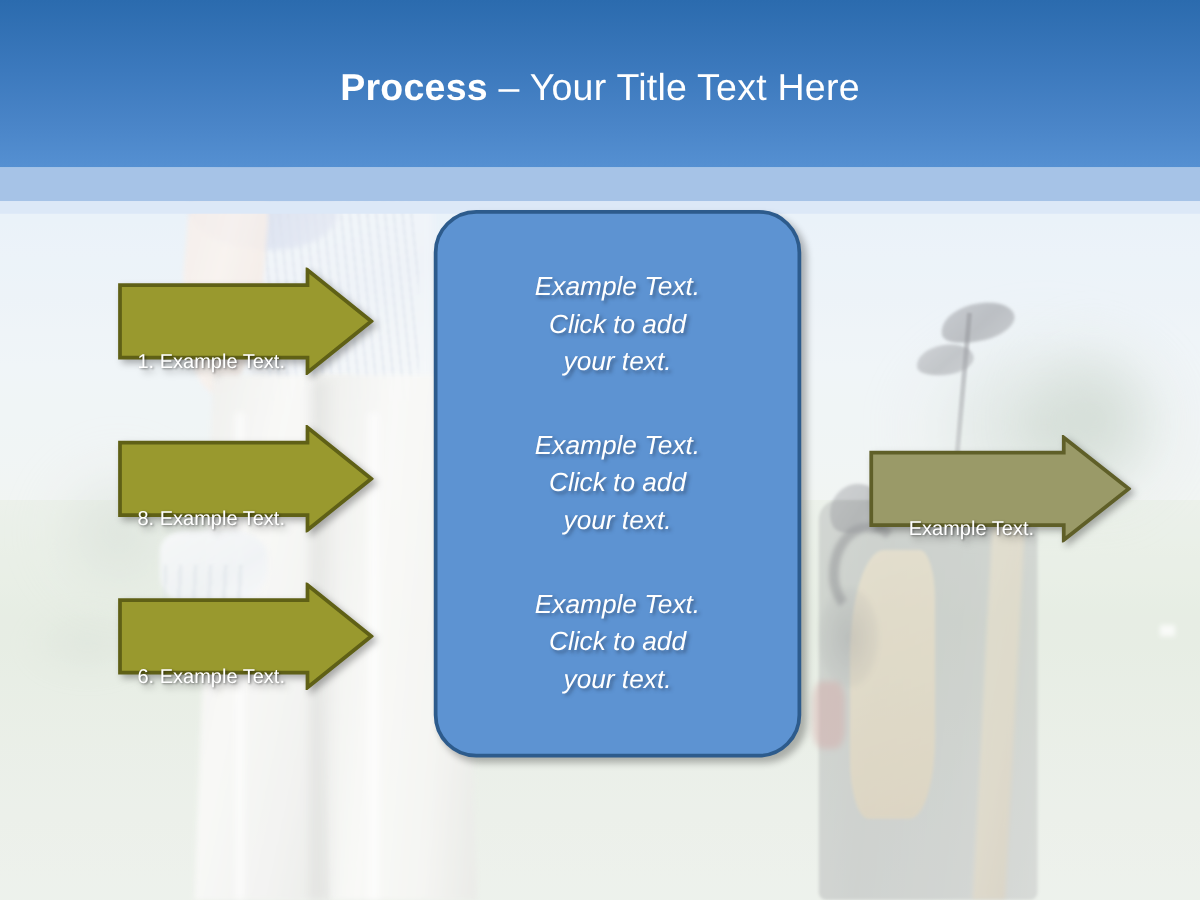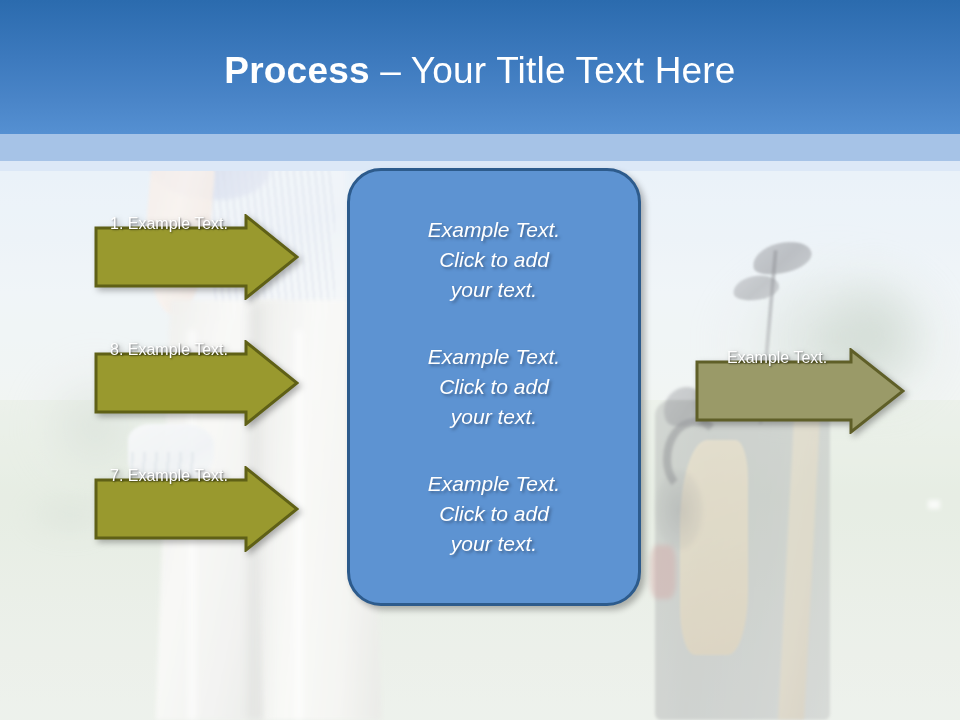--- a/index.html
+++ b/index.html
@@ -268,33 +268,33 @@
   .header-stripe-pale {
     position: absolute;
     left: 0; top: 161px; width: 960px; height: 10px;
     background: #dce8f7;
   }
   .slide-title {
     position: absolute;
     left: 0; top: 52px; width: 960px;
     text-align: center;
     color: #ffffff;
-    font-size: 37px;
+    font-size: 30px;
     line-height: 38px;
     letter-spacing: 0.2px;
     white-space: nowrap;
   }
   .slide-title .t-bold { font-weight: 700; }
   .slide-title .t-rest { font-weight: 400; }
 
   
   .arrow {
     position: absolute;
     display: flex;
-    align-items: flex-start;
+    align-items: flex-end;
     box-sizing: border-box;
     filter: drop-shadow(3px 3px 3px rgba(0,0,0,0.30));
   }
   .arrow .arrow-shape {
     position: absolute;
     left: 0; top: 0; width: 100%; height: 100%;
   }
   .arrow .arrow-label {
     position: relative;
     z-index: 2;
@@ -403,21 +403,21 @@
     <svg class="arrow-shape" viewBox="0 0 205 86" preserveAspectRatio="none">
       <polygon points="2,14 152,14 152,2 203,43 152,84 152,72 2,72" fill="#99992e" stroke="#5f6016" stroke-width="3" stroke-linejoin="miter"></polygon>
     </svg>
     <span class="arrow-label">8. Example Text.</span>
   </div>
 
   <div class="arrow arrow-left-3">
     <svg class="arrow-shape" viewBox="0 0 205 86" preserveAspectRatio="none">
       <polygon points="2,14 152,14 152,2 203,43 152,84 152,72 2,72" fill="#99992e" stroke="#5f6016" stroke-width="3" stroke-linejoin="miter"></polygon>
     </svg>
-    <span class="arrow-label">7. Example Text.</span>
+    <span class="arrow-label">6. Example Text.</span>
   </div>
 
   <div class="arrow arrow-right-1">
     <svg class="arrow-shape" viewBox="0 0 210 86" preserveAspectRatio="none">
       <polygon points="2,14 156,14 156,2 208,43 156,84 156,72 2,72" fill="#9a9a68" stroke="#5f5f28" stroke-width="3" stroke-linejoin="miter"></polygon>
     </svg>
     <span class="arrow-label">Example Text.</span>
   </div>
 
   <div class="center-box">

